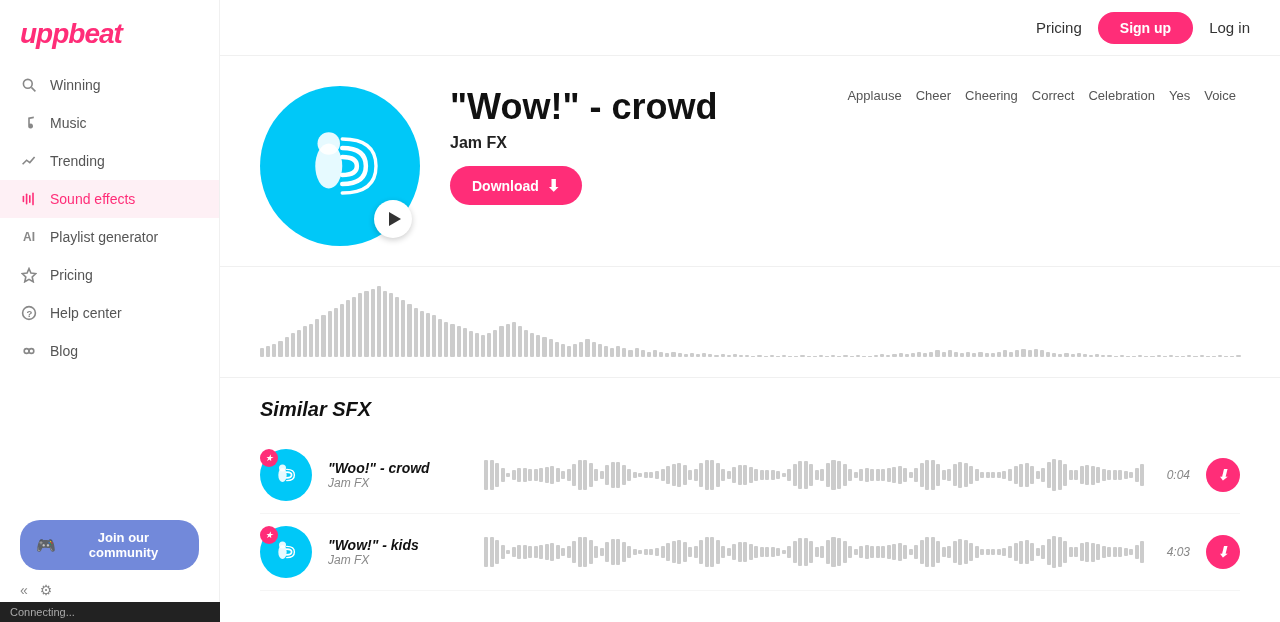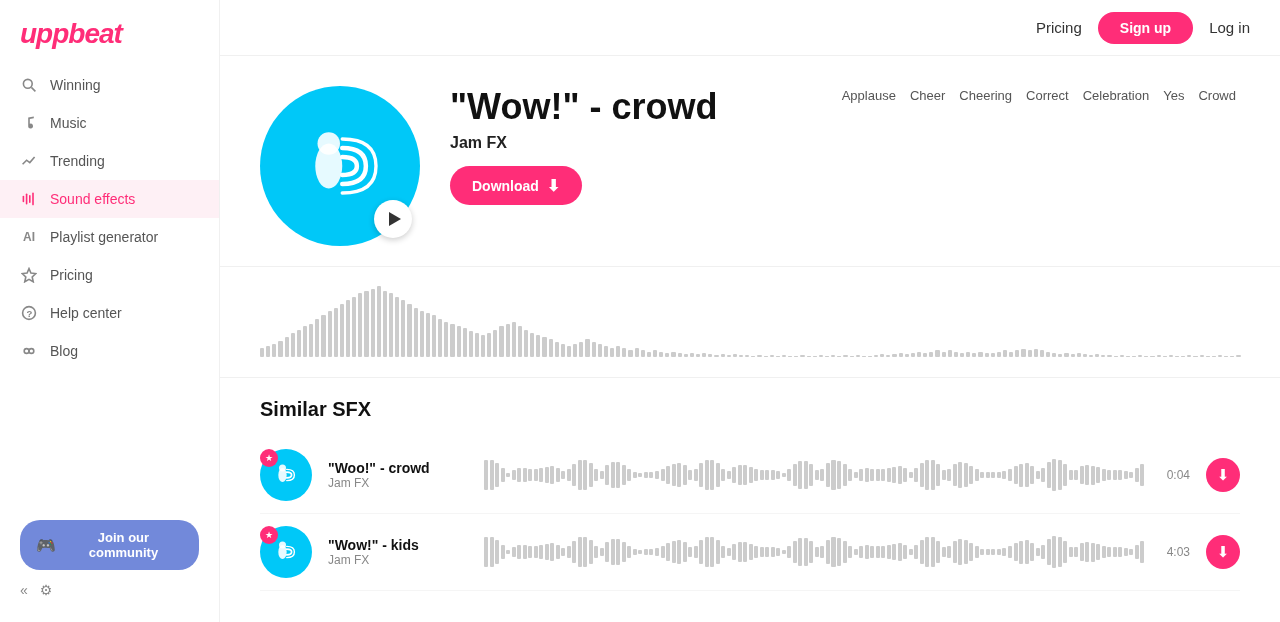--- a/index.html
+++ b/index.html
@@ -208,20 +208,21 @@
     }
     .waveform-bar {
       background: #ccc;
       border-radius: 1px;
       flex: 1;
     }
 
     
     #similar-sfx {
       padding: 20px 40px;
+      font-style: italic;
     }
     .similar-title {
       font-size: 20px;
       font-weight: 800;
       color: #111;
       margin-bottom: 16px;
     }
     .sfx-item {
       display: flex;
       align-items: center;
@@ -378,20 +379,23 @@
     <button class="join-community-btn">
       <span style="font-size:16px;">🎮</span>
       <span>Join our community</span>
     </button>
     <div class="sidebar-footer-icons">
       <span class="footer-icon">«</span>
       <span class="footer-icon">⚙</span>
     </div>
   </div>
 
+  <div class="connecting-bar">
+    <span>Connecting...</span>
+  </div>
 </div>
 
 <div id="main">
 
   <div id="topbar">
     <span class="topbar-pricing">Pricing</span>
     <button class="signup-btn">Sign up</button>
     <span class="login-link">Log in</span>
   </div>
 
@@ -417,21 +421,21 @@
     </div>
 
     <div class="hero-tags-section">
       <div class="hero-tags">
         <span class="tag">Applause</span>
         <span class="tag">Cheer</span>
         <span class="tag">Cheering</span>
         <span class="tag">Correct</span>
         <span class="tag">Celebration</span>
         <span class="tag">Yes</span>
-        <span class="tag">Crowd</span>
+        <span class="tag">Voice</span>
       </div>
     </div>
   </div>
 
   <div id="waveform-area">
     <div class="waveform-container" id="main-waveform">
         <div class="waveform-bar" style="height: 8.8px;"></div>
         <div class="waveform-bar" style="height: 11px;"></div>
         <div class="waveform-bar" style="height: 13.2px;"></div>
         <div class="waveform-bar" style="height: 16.5px;"></div>

